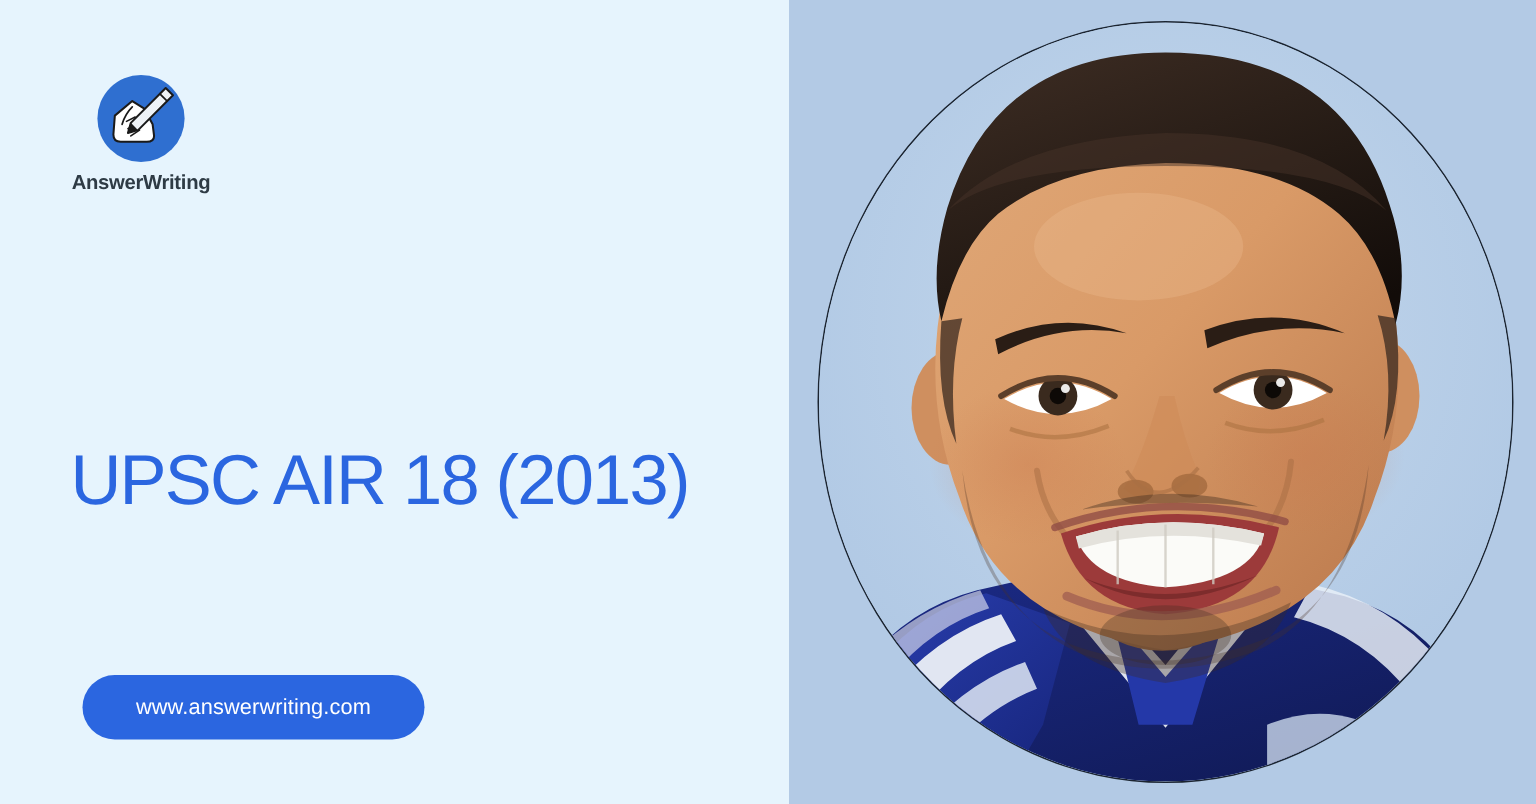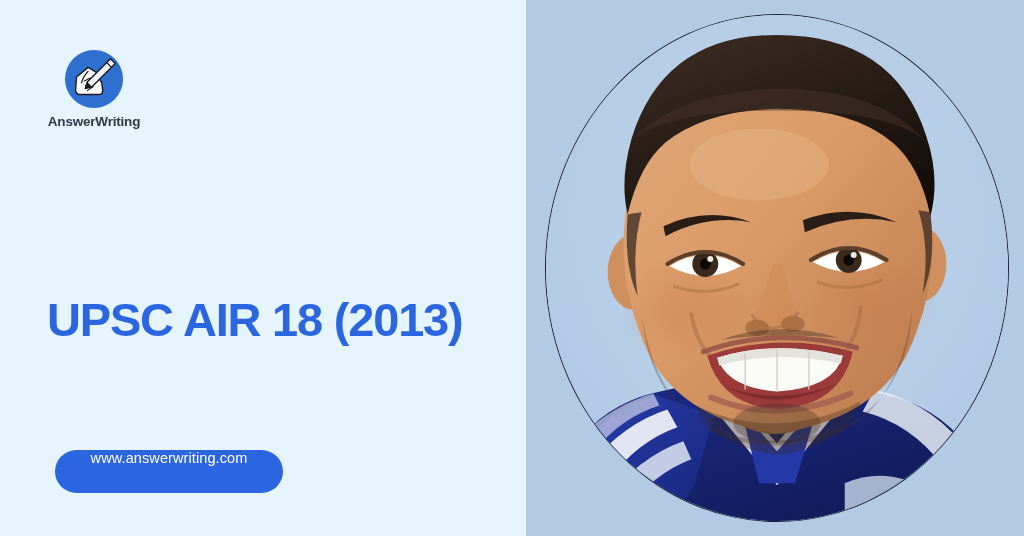--- a/index.html
+++ b/index.html
@@ -65,36 +65,37 @@
     line-height:1;
     color:#050505;
     white-space:nowrap;
   }
 
   .subheadline {
     position:absolute;
     left:47px;
     top:296px;
     font-size:47px;
-    font-weight:bold;
+    font-weight:normal;
     letter-spacing:-1.2px;
     line-height:1;
     color:#2b66e0;
     white-space:nowrap;
   }
 
   .url-pill {
     position:absolute;
     left:55px;
     top:450px;
     width:228px;
     height:43px;
     border-radius:22px;
     background:#2b66e0;
     display:flex;
+    align-items:center;
     justify-content:center;
     cursor:pointer;
     border:none;
   }
 
   .url-pill-label {
     color:#ffffff;
     font-size:14.5px;
     font-weight:normal;
     letter-spacing:0.1px;

